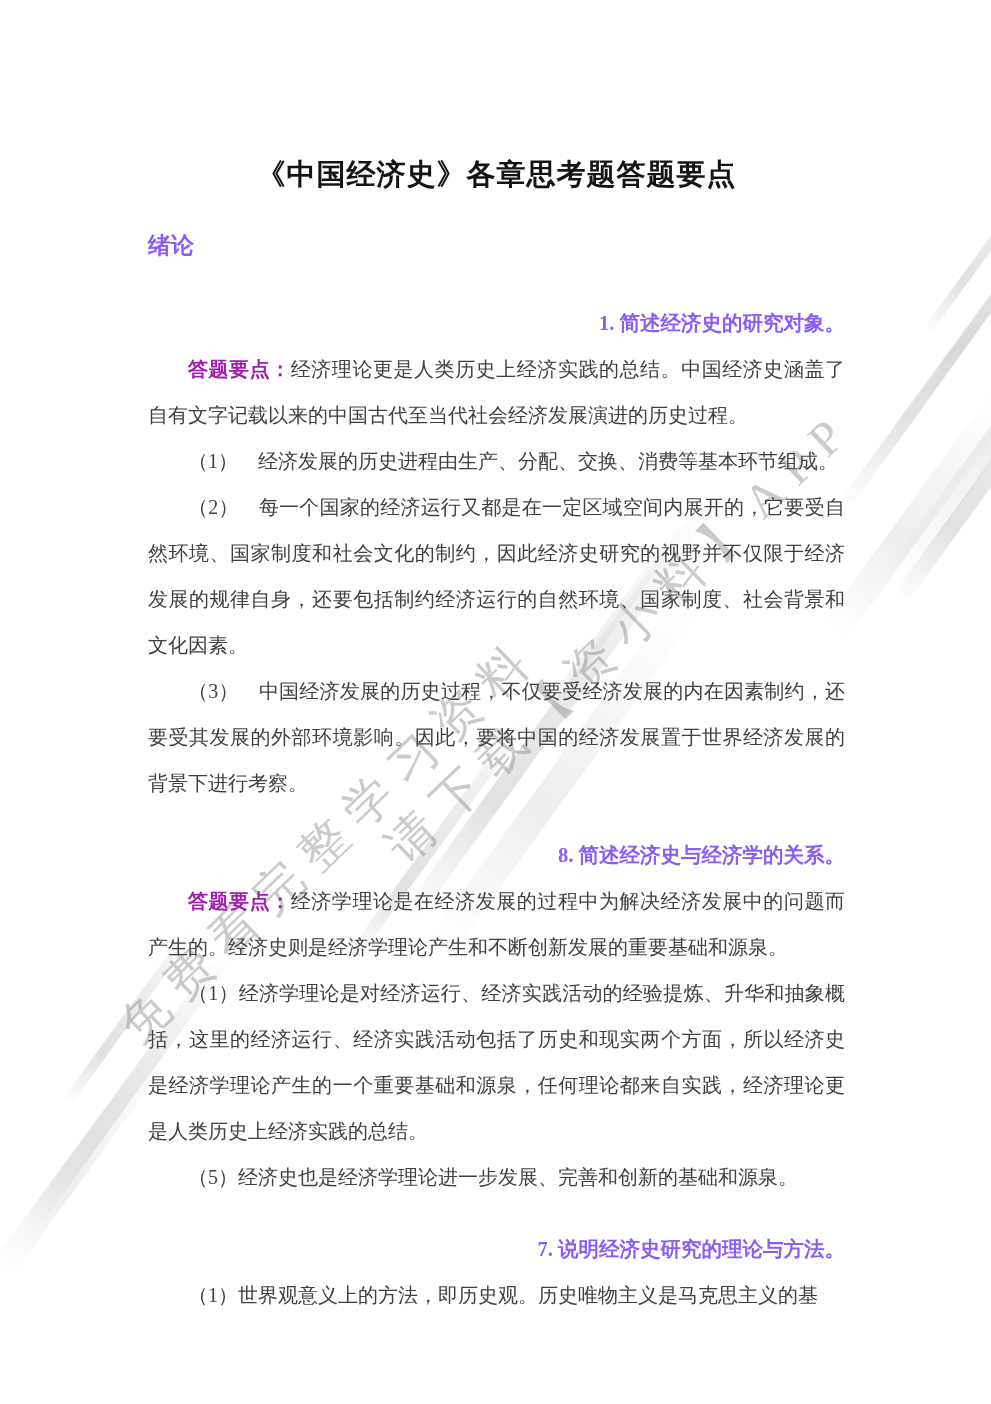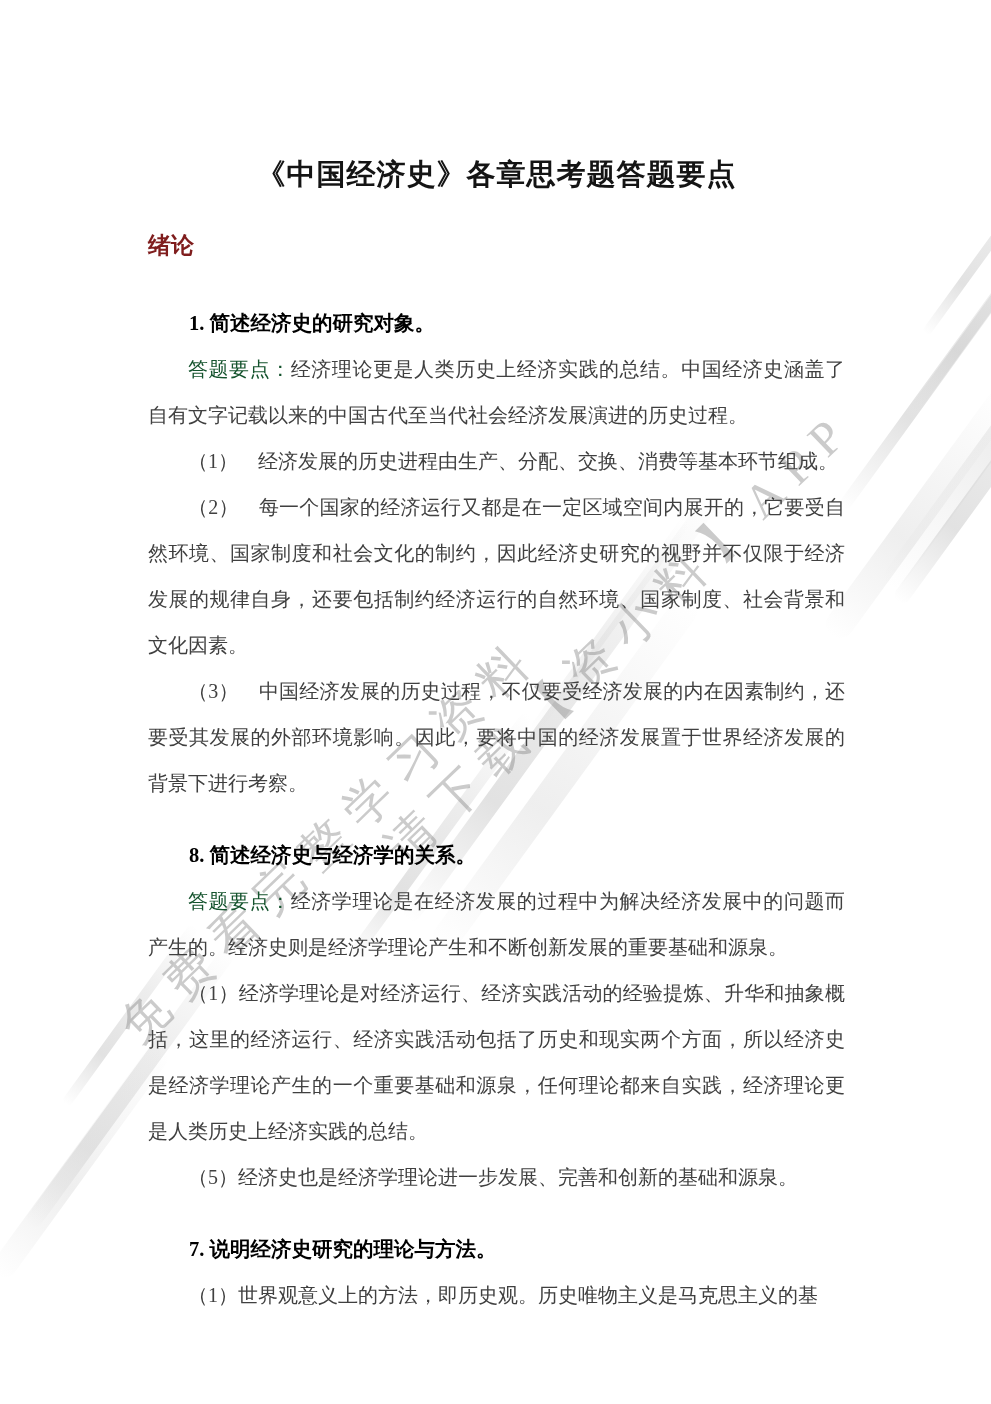--- a/index.html
+++ b/index.html
@@ -55,47 +55,48 @@
     font-size: 29px;
     font-weight: bold;
     color: #141414;
     letter-spacing: 1px;
     line-height: 44px;
     margin: 0;
   }
   .section-heading {
     font-size: 23px;
     font-weight: bold;
-    color: #7f1d1d;
+    color: #8b5cf6;
     margin: 34px 0 0 0;
     line-height: 32px;
   }
   .q-heading {
     font-size: 20.5px;
     font-weight: bold;
-    color: #000000;
+    color: #8b5cf6;
     line-height: 46px;
     margin: 0;
     text-indent: 2em;
+    text-align: right;
   }
   .q1-gap { margin-top: 38px; }
   .q-gap  { margin-top: 26px; }
   .para {
     font-size: 20px;
     line-height: 46px;
     margin: 0;
     text-align: justify;
     text-align-last: left;
     text-indent: 2em;
     color: #404040;
     width: 697px;
   }
   .para b {
-    font-weight: normal;
-    color: #14532d;
+    font-weight: bold;
+    color: #a21caf;
   }
 </style>
 </head>
 <body>
 
 <div class="page">
 
   <div class="wm-layer">
 
     <div class="streak" style="left:760px; top:340px; width:400px; height:12px;"></div>

